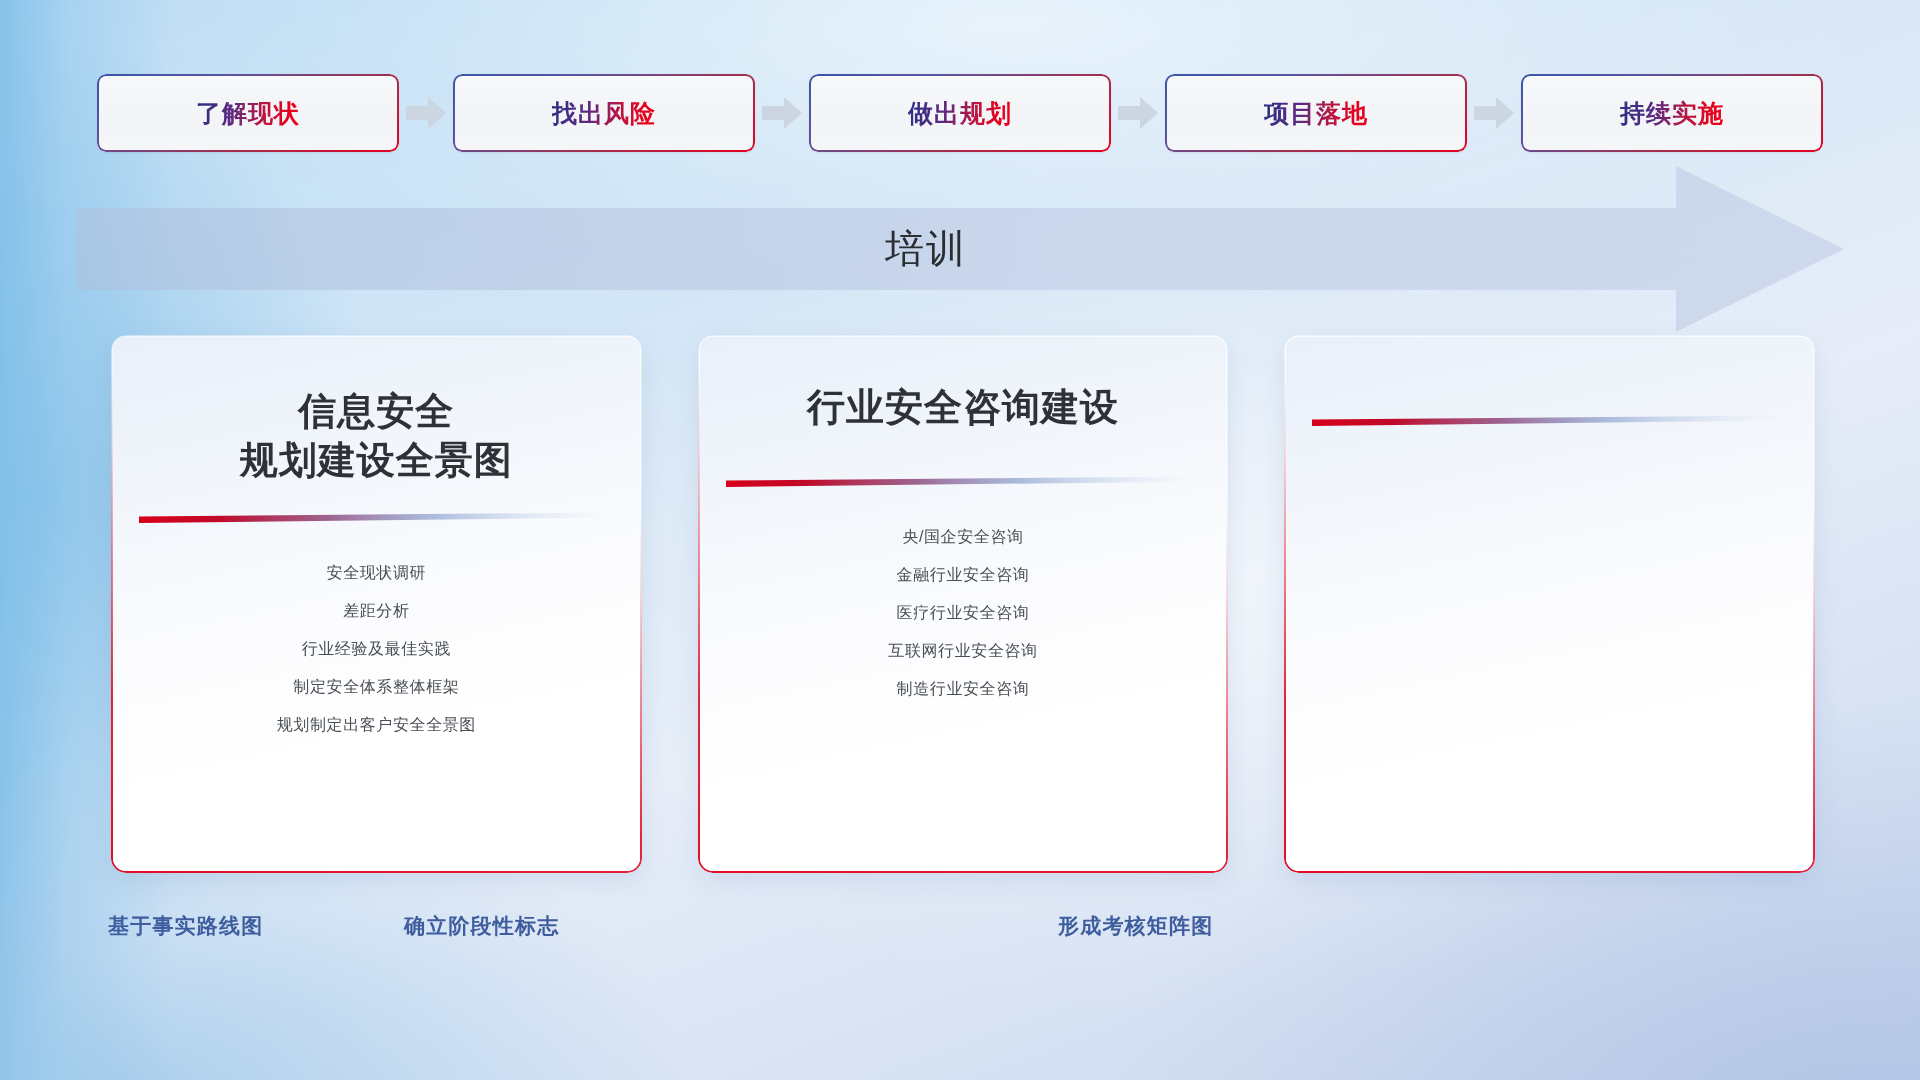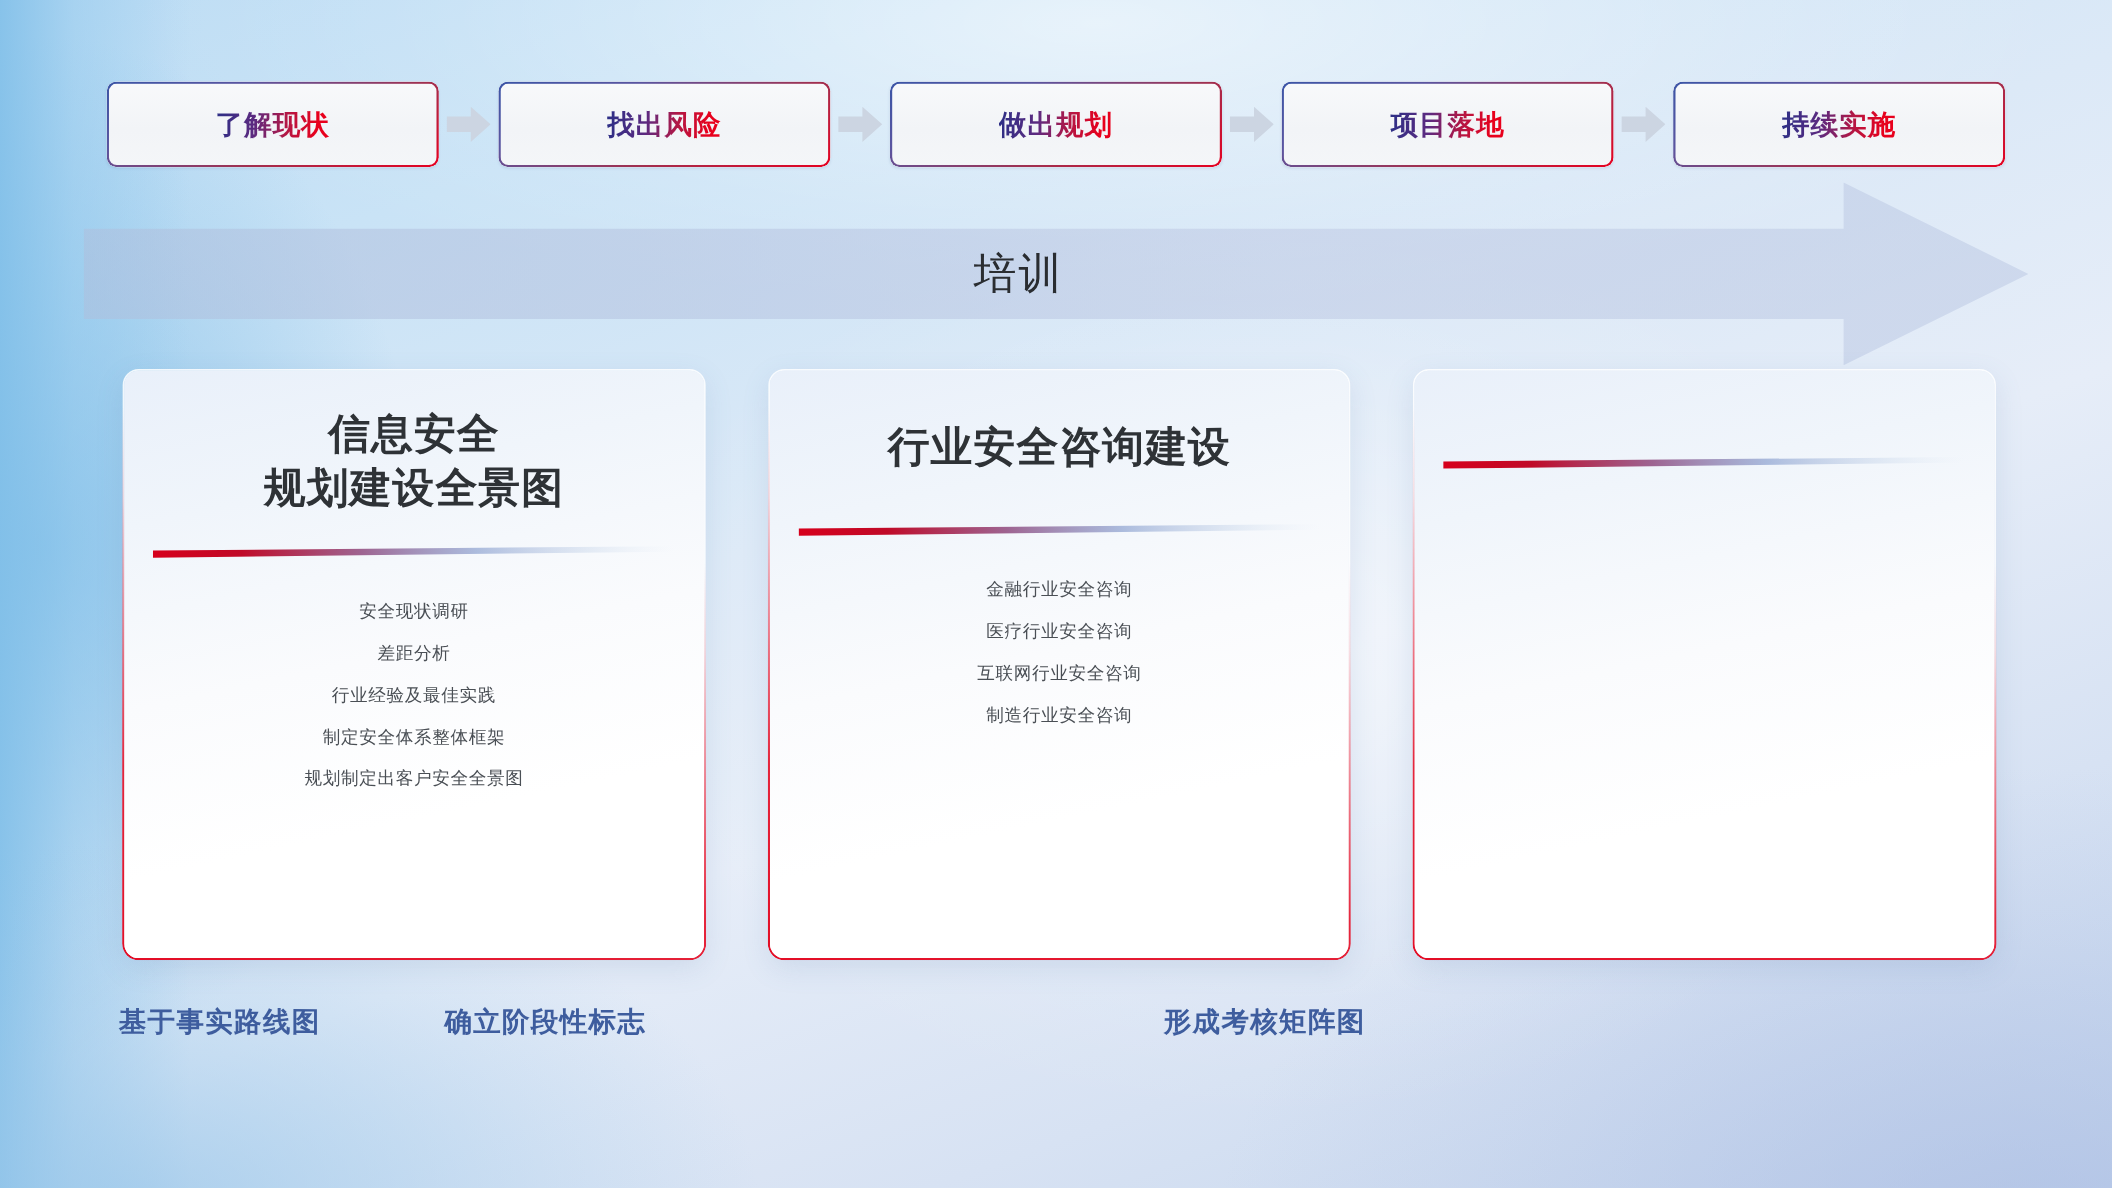--- a/index.html
+++ b/index.html
@@ -192,35 +192,35 @@
     text-align: center;
   }
   .card-list li {
     font-size: 16px;
     color: #4a4f55;
     line-height: 1.0;
     padding: 11px 0;
     letter-spacing: 0.6px;
     white-space: nowrap;
   }
-  .card-1 .card-title { margin-top: 0; }
+  .card-1 .card-title { margin-top: 16px; }
   .card-1 .card-divider { margin-top: 26px; }
   .card-2 .card-title, .card-3 .card-title { margin-top: 12px; }
   .card-2 .card-divider, .card-3 .card-divider { margin-top: 44px; }
 
   
   #captions {
     position: absolute;
     left: 0; top: 912px;
     width: 1920px; height: 50px;
   }
   .caption {
     position: absolute;
     top: 0;
-    font-size: 25px;
+    font-size: 21px;
     font-weight: 700;
     color: #3e5d9e;
     letter-spacing: 1.2px;
     white-space: nowrap;
   }
 </style>
 </head>
 <body>
 
 <div id="stage">
@@ -341,20 +341,21 @@
                 <stop offset="0.40" stop-color="#8f4a7e" stop-opacity="0.85"></stop>
                 <stop offset="0.62" stop-color="#7b93c8" stop-opacity="0.60"></stop>
                 <stop offset="0.84" stop-color="#b9cbe4" stop-opacity="0.32"></stop>
                 <stop offset="1" stop-color="#dfe8f3" stop-opacity="0"></stop>
               </linearGradient>
             </defs>
             <path d="M0 4.5 L400 0.5 L400 5.5 L0 11 Z" fill="url(#divGrad2)"></path>
           </svg>
         </div>
         <ul class="card-list">
+          <li>央/国企安全咨询</li>
           <li>金融行业安全咨询</li>
           <li>医疗行业安全咨询</li>
           <li>互联网行业安全咨询</li>
           <li>制造行业安全咨询</li>
         </ul>
       </div>
     </div>
 
     <div class="card card-3">
       <div class="card-inner">

